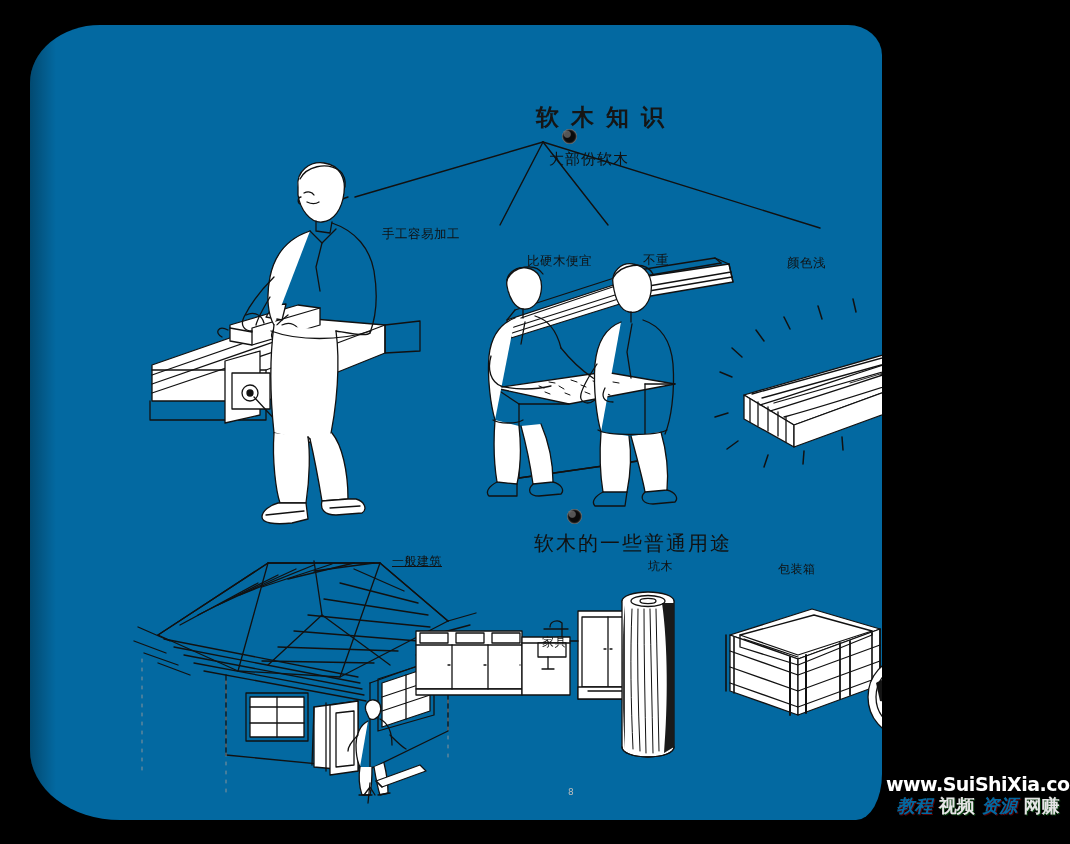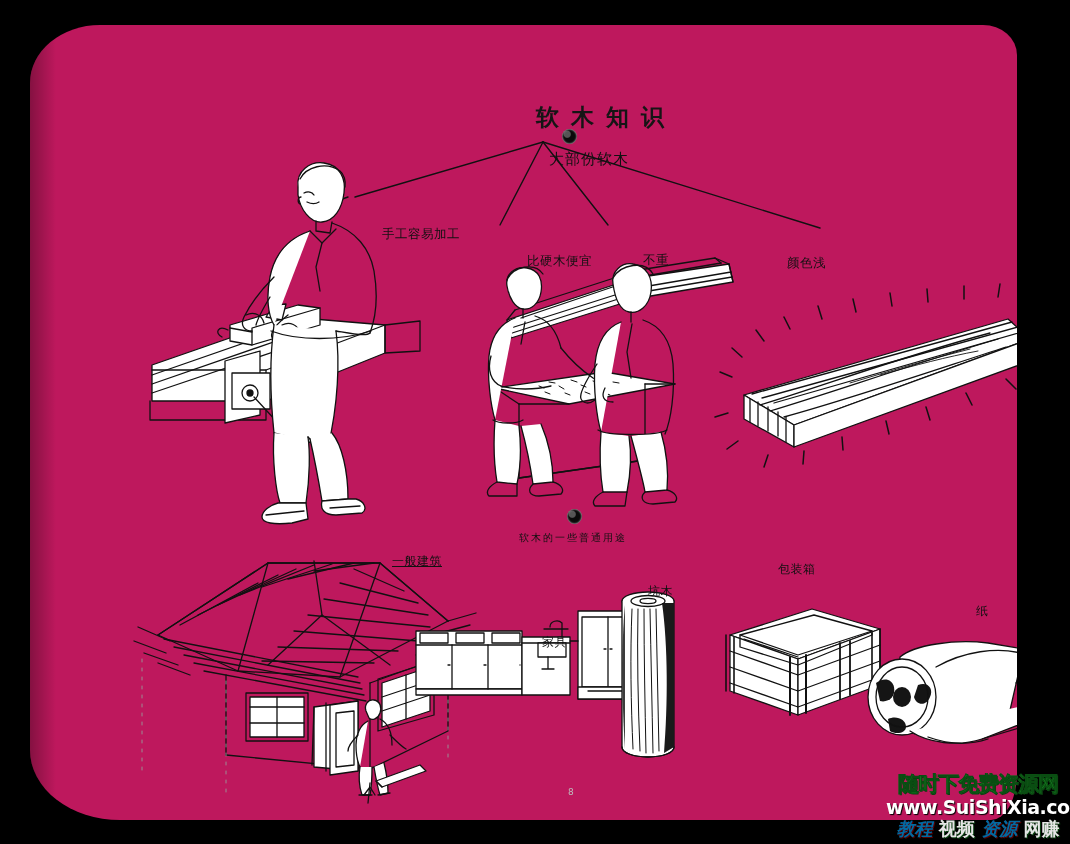--- a/index.html
+++ b/index.html
@@ -21,23 +21,23 @@
     height: 844px;
     background: #000000;
     overflow: hidden;
   }
 
   
   #page {
     position: absolute;
     left: 30px;
     top: 25px;
-    width: 987px;
+    width: 852px;
     height: 795px;
-    background: #be185d;
+    background: #0369a1;
     border-radius: 70px 34px 26px 90px / 58px 30px 46px 70px;
     box-shadow: 0 0 0 0 #000;
     overflow: hidden;
   }
   
   .gutter-shade {
     position: absolute;
     left: 0; top: 0;
     width: 26px; height: 100%;
     background: linear-gradient(to right, rgba(0,0,0,0.30), rgba(0,0,0,0));
@@ -70,36 +70,36 @@
     position: absolute;
     width: 15px; height: 15px;
     border-radius: 50%;
     background: radial-gradient(circle at 35% 35%, #555 0 22%, #0a0a0a 30% 100%);
     box-shadow: inset 0 0 2px #fff;
   }
   #dot-top { left: 532px; top: 104px; }
   #dot-mid { left: 537px; top: 484px; }
 
   #uses-title {
-    font-size: 10px;
+    font-size: 20px;
     letter-spacing: 2px;
-    left: 489px;
+    left: 504px;
     top: 508px;
   }
 
   .branch-label { font-size: 12.5px; letter-spacing: .5px; }
   #lbl-easy   { left: 352px; top: 203px; }
   #lbl-cheap  { left: 497px; top: 230px; }
   #lbl-light  { left: 613px; top: 229px; }
   #lbl-pale   { left: 757px; top: 232px; }
 
   .use-label { font-size: 12px; letter-spacing: .5px; }
   #lbl-build { left: 362px; top: 530px; text-decoration: underline; }
   #lbl-furn  { left: 512px; top: 611px; }
-  #lbl-mine  { left: 618px; top: 560px; }
+  #lbl-mine  { left: 618px; top: 535px; }
   #lbl-crate { left: 748px; top: 538px; }
   #lbl-paper { left: 946px; top: 580px; }
 
   #page-number {
     left: 538px;
     top: 763px;
     font-size: 9px;
     color: #bdbdbd;
   }
 
@@ -567,21 +567,20 @@
     <div class="cn use-label" id="lbl-furn">家具</div>
     <div class="cn use-label" id="lbl-mine">坑木</div>
     <div class="cn use-label" id="lbl-crate">包装箱</div>
     <div class="cn use-label" id="lbl-paper">纸</div>
 
     <div class="cn" id="page-number">8</div>
 
   </div>
 
   <div id="watermark">
-    <div id="wm-line1">随时下免费资源网</div>
     <div id="wm-line2">www.SuiShiXia.com</div>
     <div id="wm-line3">
       <span class="r">教程</span>
       <span class="g">视频</span>
       <span class="r">资源</span>
       <span class="g">网赚</span>
     </div>
   </div>
 
 </div>

